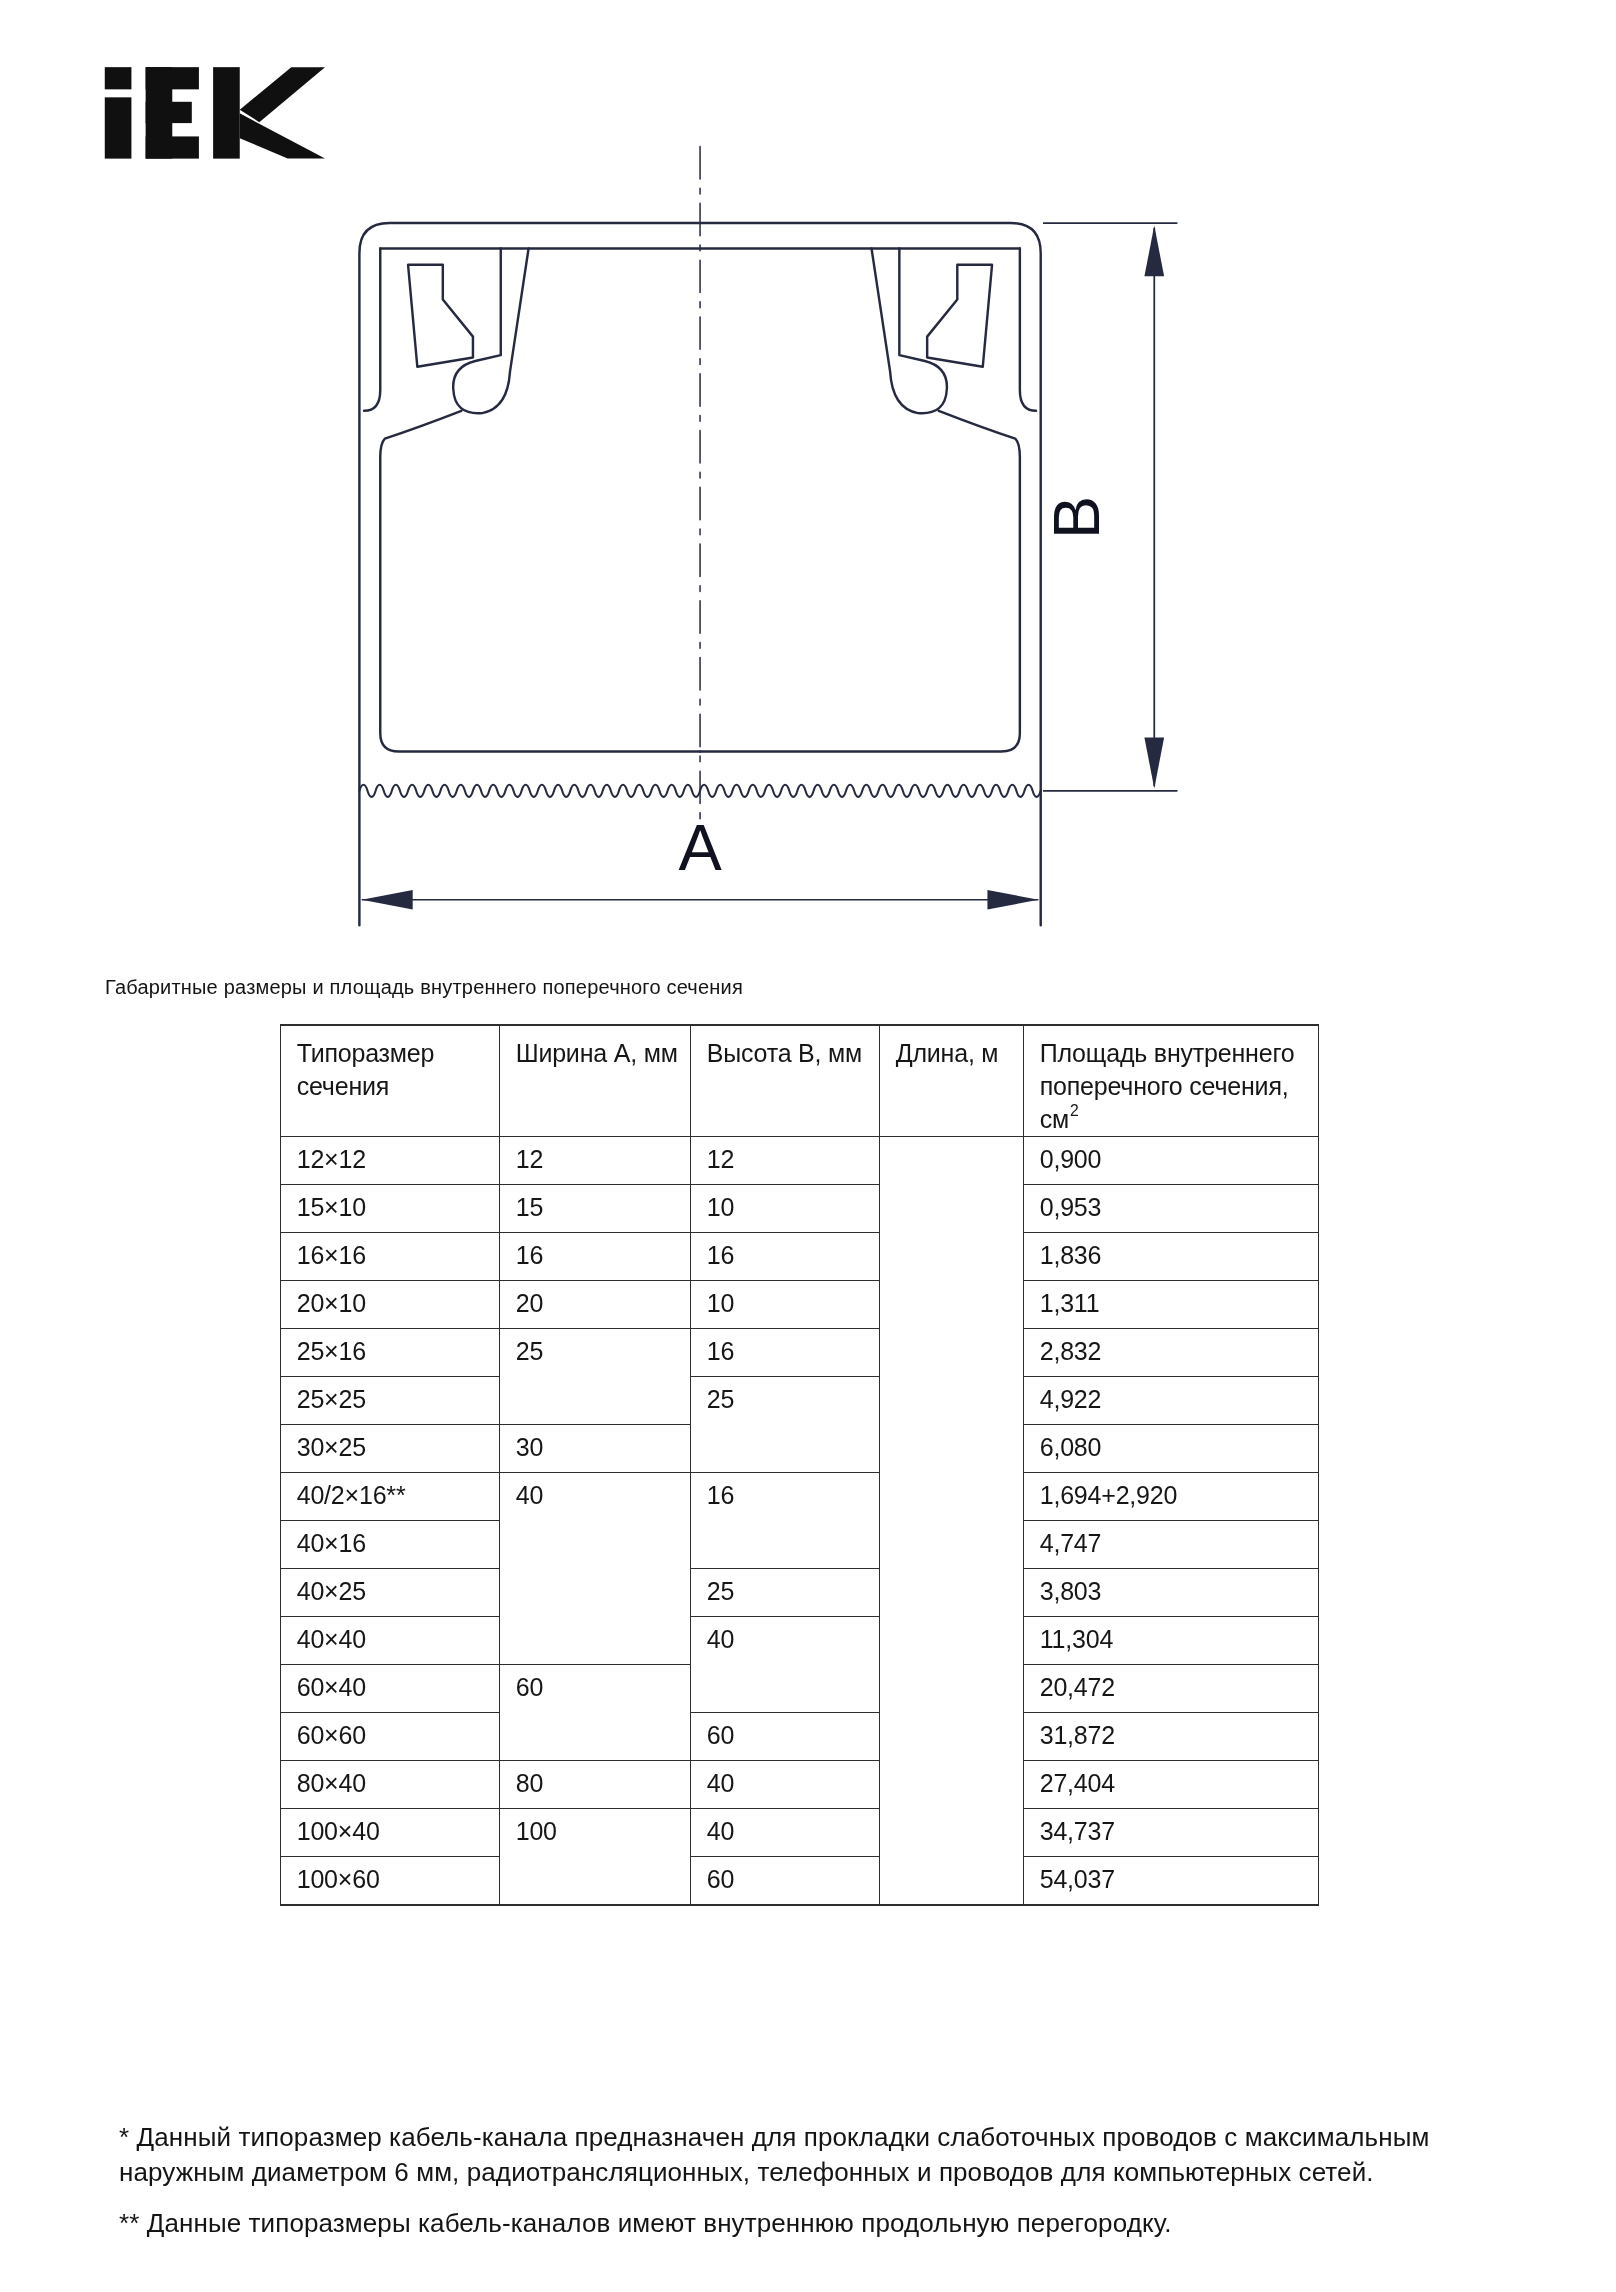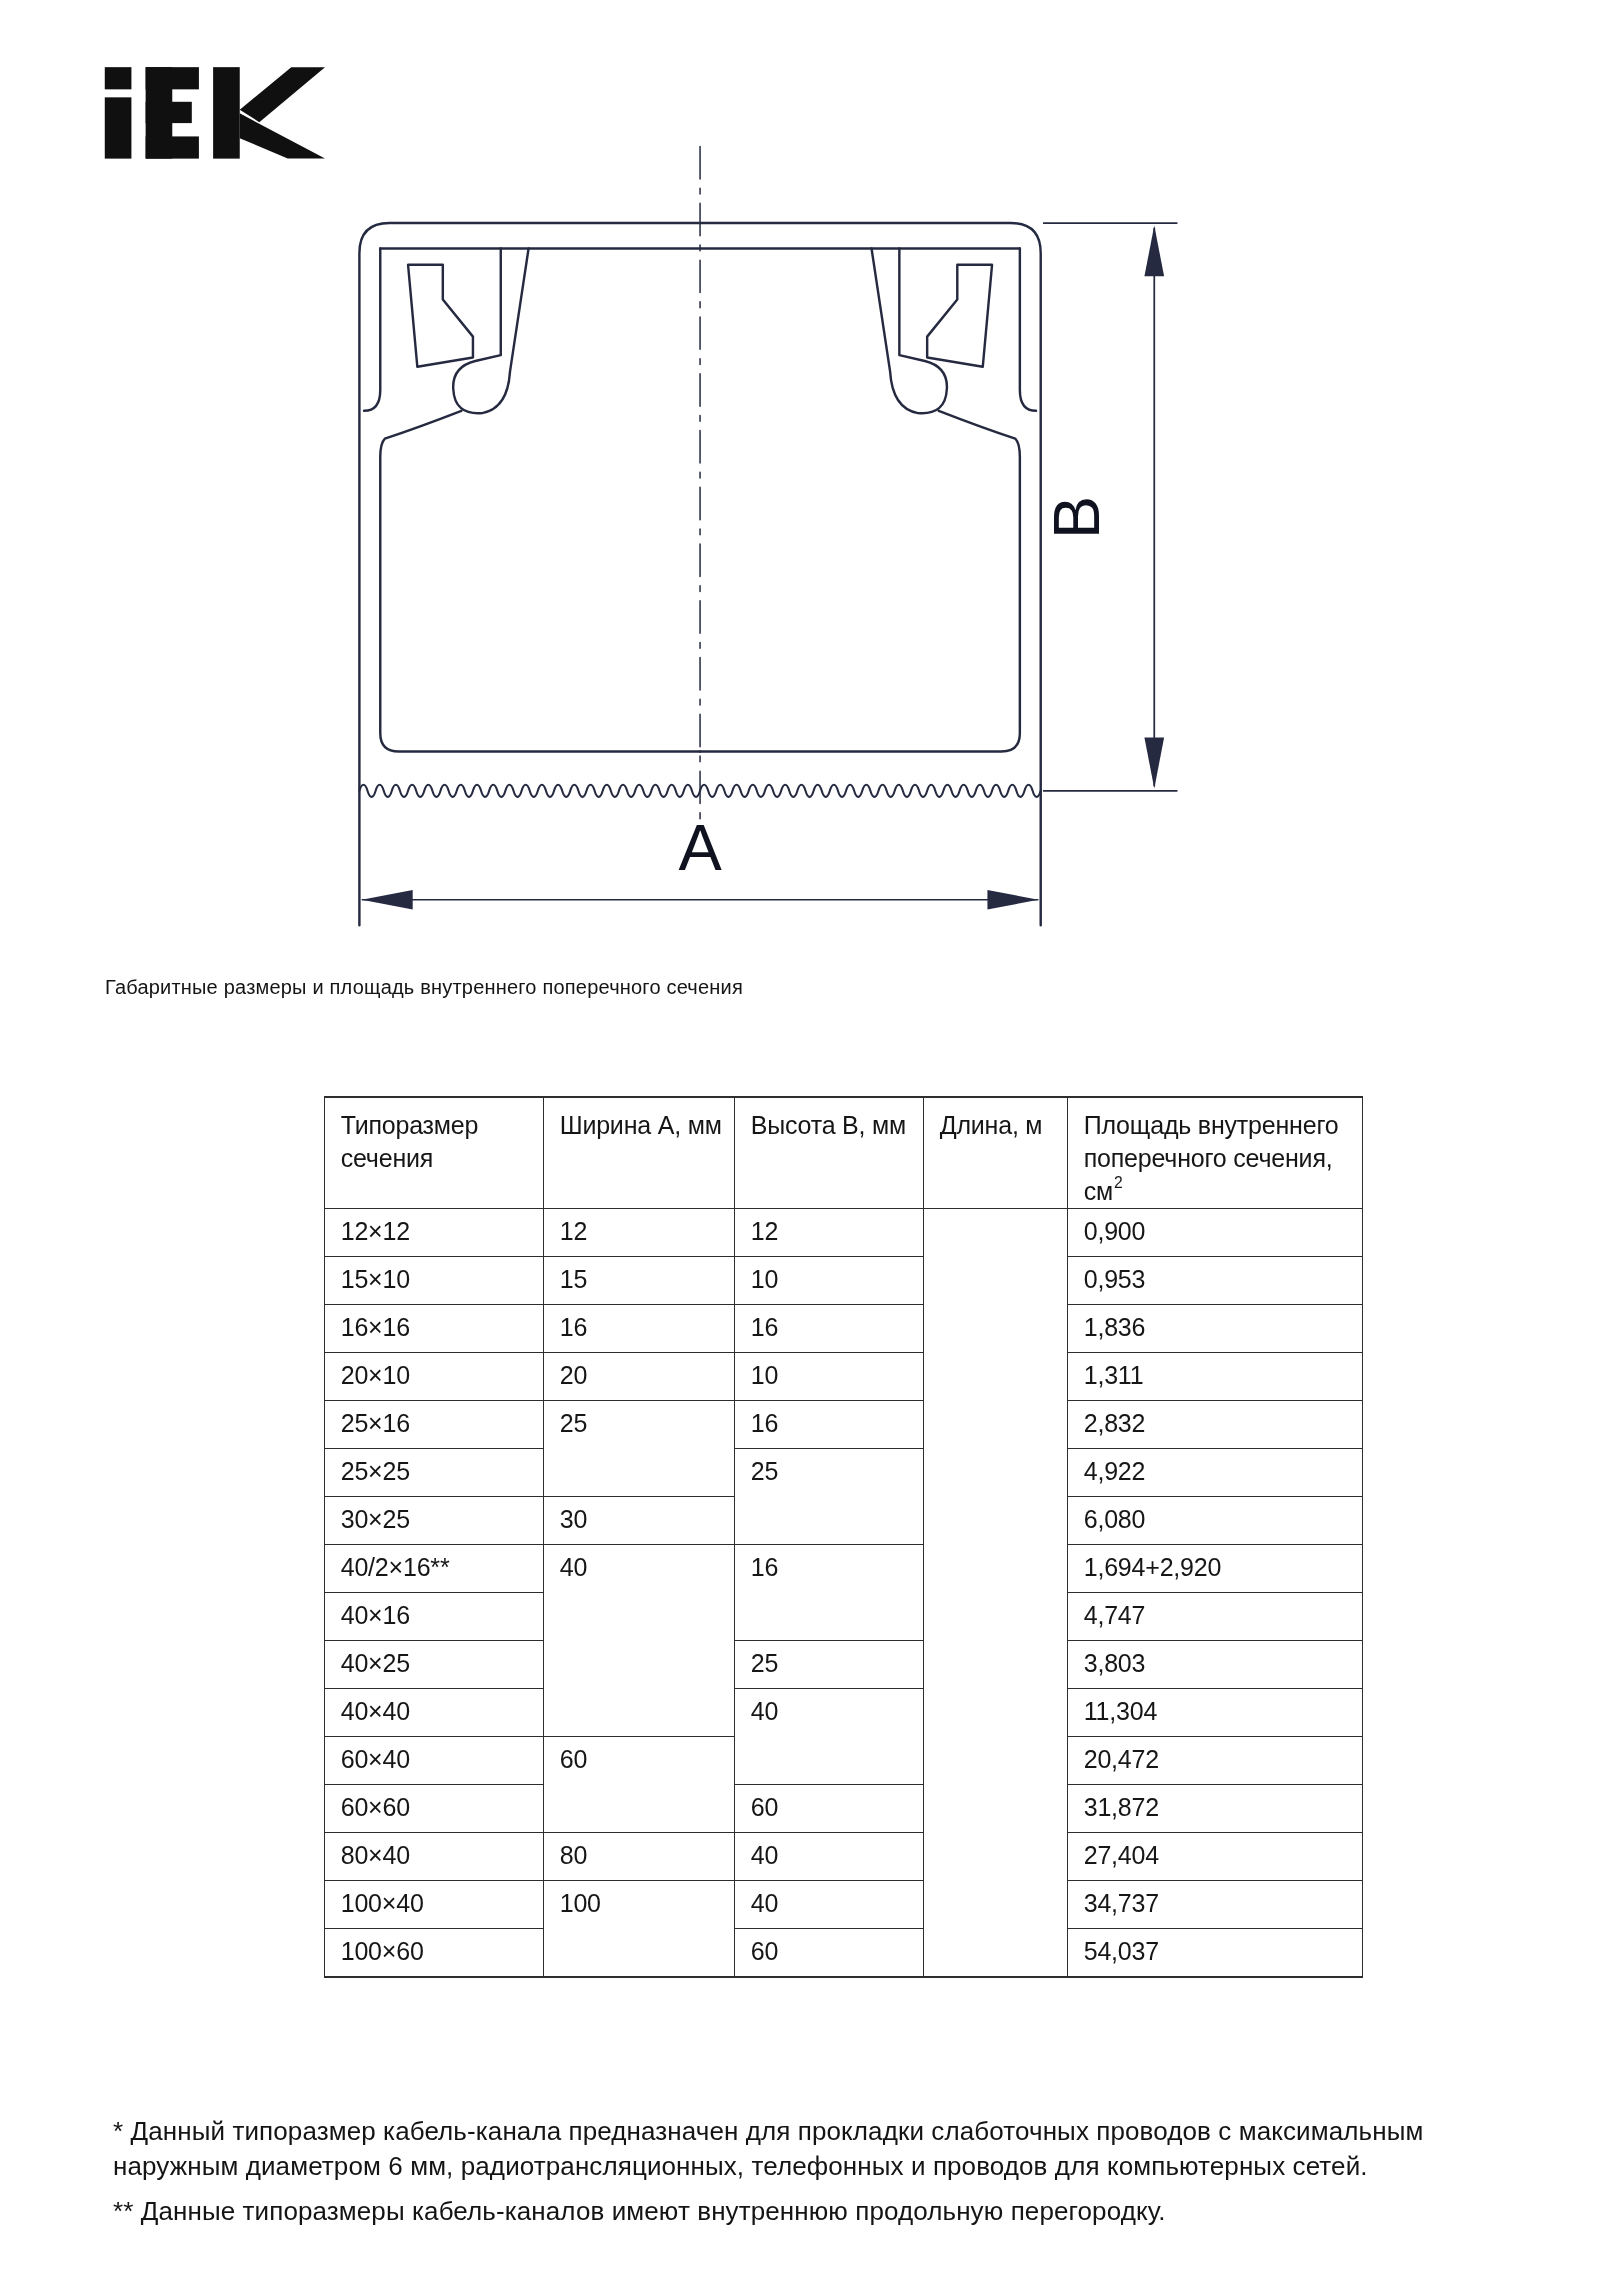--- a/index.html
+++ b/index.html
@@ -8,25 +8,25 @@
     width:1617px; height:2293px; position:relative; overflow:hidden;
     font-family:"Liberation Sans","DejaVu Sans",sans-serif; color:#1a1a1a;
   }
   .logo { position:absolute; left:103px; top:65px; width:222px; height:94px; }
   .drawing { position:absolute; left:269px; top:135px; width:927px; height:825px; }
   .section-title {
     position:absolute; left:105px; top:976px; width:1384px;
     font-size:20px; letter-spacing:0.2px; color:#141414;
   }
   table.spec {
-    position:absolute; left:280px; top:1096px; width:1038px;
+    position:absolute; left:280px; top:1024px; width:1038px;
     border-collapse:collapse; table-layout:fixed;
     font-size:25px; color:#161616; letter-spacing:-0.2px;
     border-left:1.5px solid #2e2e2e; border-right:1.5px solid #2e2e2e;
-    border-top:2.8px solid #2e2e2e; border-bottom:2.8px solid #2e2e2e;margin-left:44px;
+    border-top:2.8px solid #2e2e2e; border-bottom:2.8px solid #2e2e2e;
   }
   table.spec col.c1{width:219px} table.spec col.c2{width:191px}
   table.spec col.c3{width:189px} table.spec col.c4{width:144px}
   table.spec col.c5{width:295px}
   table.spec th {
     border-left:1.5px solid #2e2e2e; border-bottom:1.8px solid #2e2e2e;
     font-weight:normal; text-align:left; vertical-align:top;
     height:87px; padding:11px 9.2px 0 15.7px; line-height:1.32;
   }
   table.spec td {
@@ -34,21 +34,21 @@
     height:48px; padding:8.3px 5.5px 0 15.7px; vertical-align:top; text-align:left;
     white-space:nowrap;
   }
   table.spec td.bt { border-top:1.7px solid #2e2e2e; }
   table.spec th:first-child, table.spec td:first-child { border-left:none; }
   sup.sq { font-size:15.7px; vertical-align:super; position:relative; top:-2.8px; left:0.9px; }
   .footnotes {
     position:absolute; left:103px; top:2104px; width:1458px;
     font-size:26px; line-height:1.34; color:#141414; letter-spacing:0.1px;
   }
-  .footnotes p { margin:10px; }
+  .footnotes p { margin:16px; }
   svg text { font-family:"Liberation Sans","DejaVu Sans",sans-serif; }
 </style>
 </head>
 <body>
 
 <svg class="logo" viewBox="0 0 250 105" aria-hidden="false">
   <title>IEK</title>
   <g fill="#101010">
     <rect x="2" y="2" width="30" height="25"></rect>
     <rect x="2" y="36" width="30" height="69"></rect>

